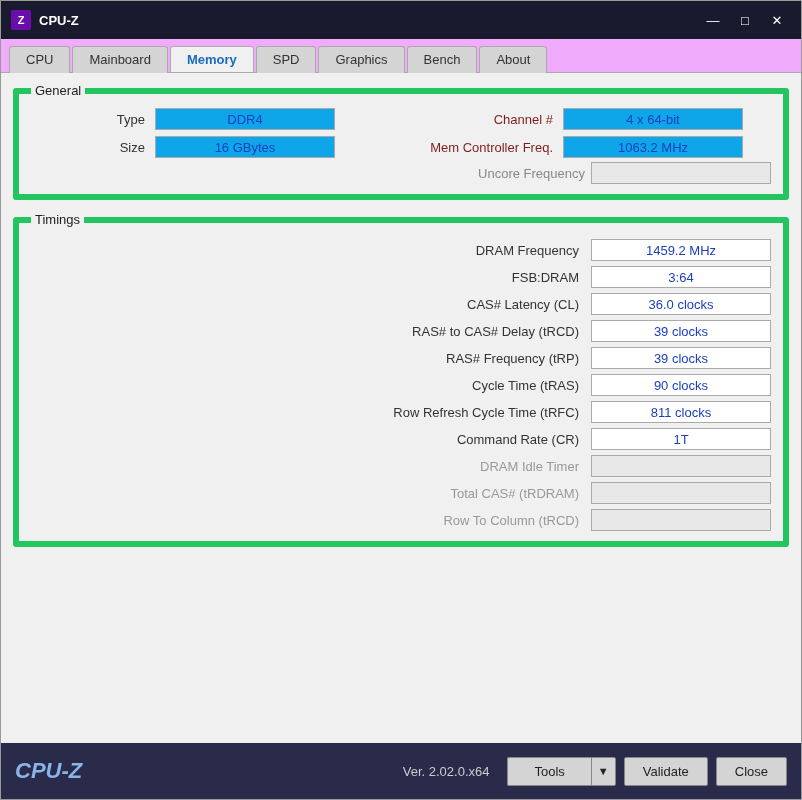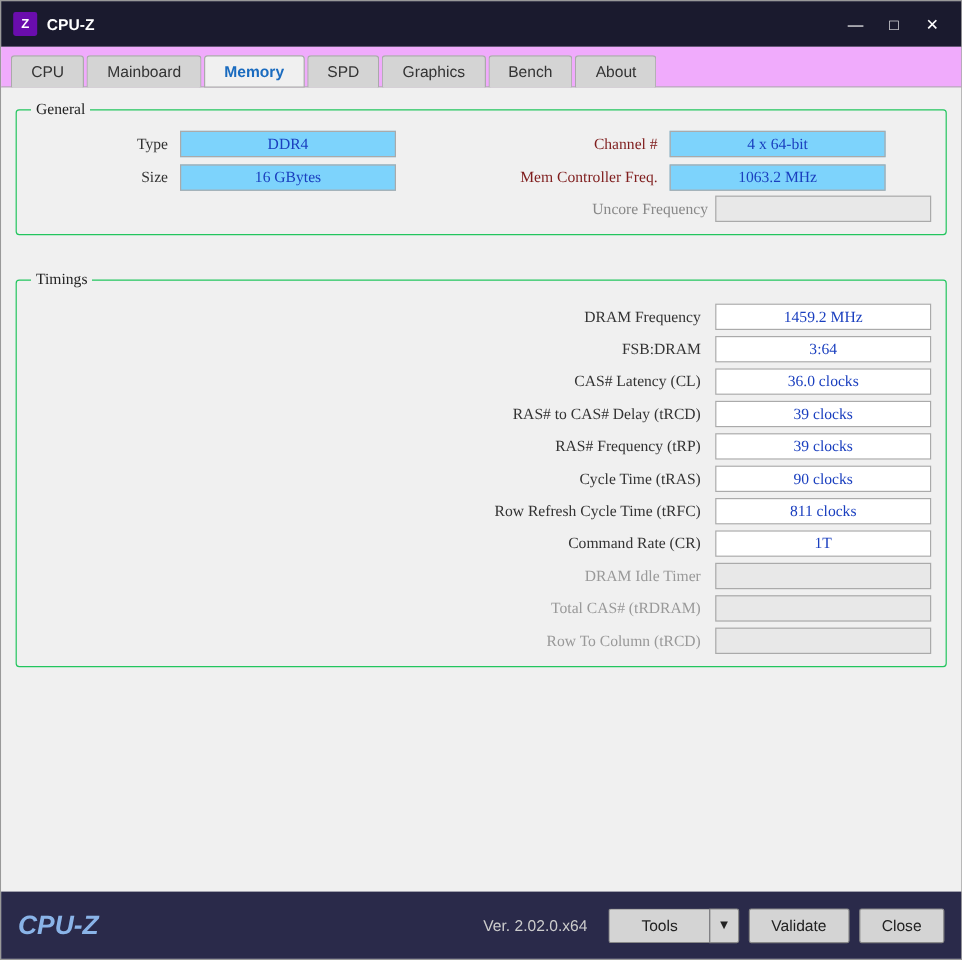--- a/index.html
+++ b/index.html
@@ -93,26 +93,25 @@
     }
 
     .content {
       flex: 1;
       padding: 10px 12px;
       background: #f0f0f0;
       overflow: hidden;
     }
 
     .fieldset {
-      border: 1px solid #22c55e;
+      border: 6px solid #22c55e;
       border-radius: 3px;
-      margin-bottom: 29px;
+      margin-bottom: 12px;
       padding: 6px 12px 10px 12px;
       background: #f0f0f0;
-      font-family: Liberation Serif, serif;
     }
     .fieldset-legend {
       font-size: 13px;
       color: #222;
       padding: 0 4px;
       font-weight: 500;
     }
 
     .general-grid {
       display: grid;
@@ -122,21 +121,21 @@
       margin-top: 4px;
     }
     .label-cell {
       font-size: 13px;
       color: #333;
       text-align: right;
       padding-right: 6px;
     }
     .value-box {
       border: 1px solid #aaa;
-      background: #7dd3fc;
+      background: #0ea5e9;
       padding: 0 6px;
       font-size: 13px;
       color: #1a3fbf;
       text-align: center;
       min-height: 22px;
       display: flex;
       align-items: center;
       justify-content: center;
     }
     .label-right {

